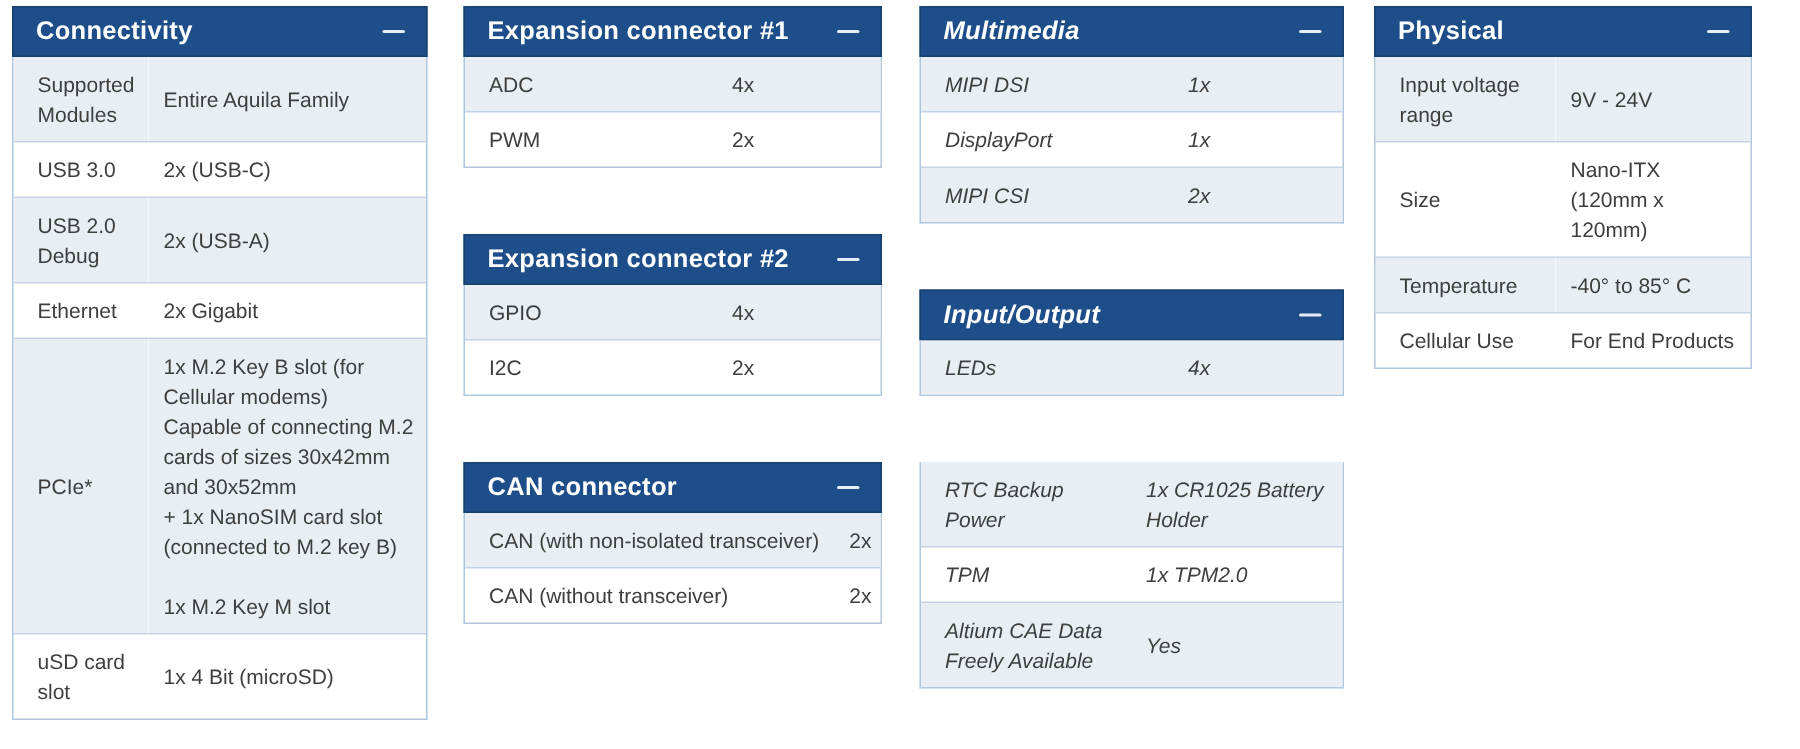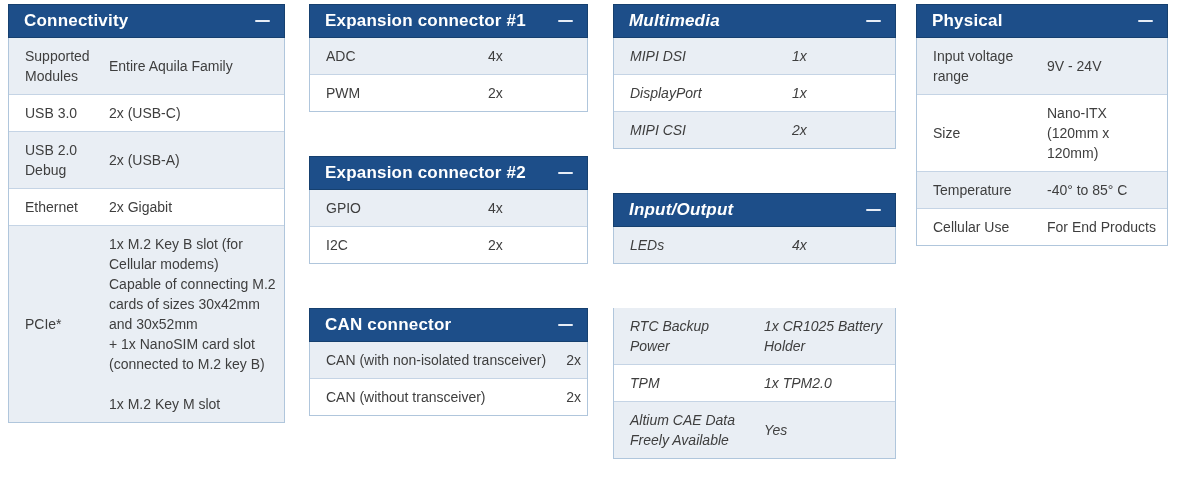--- a/index.html
+++ b/index.html
@@ -86,20 +86,25 @@
               <td>1x M.2 Key B slot (for
 Cellular modems)
 Capable of connecting M.2
 cards of sizes 30x42mm
 and 30x52mm
 + 1x NanoSIM card slot
 (connected to M.2 key B)
 
 1x M.2 Key M slot</td>
             </tr>
+            <tr>
+              <th>uSD card
+slot</th>
+              <td>1x 4 Bit (microSD)</td>
+            </tr>
           </tbody>
         </table>
       </div>
     </section>
   </div>
 
   <div class="col col-2">
     <section>
       <div class="card-header">
         <span class="card-title">Expansion connector #1</span>

